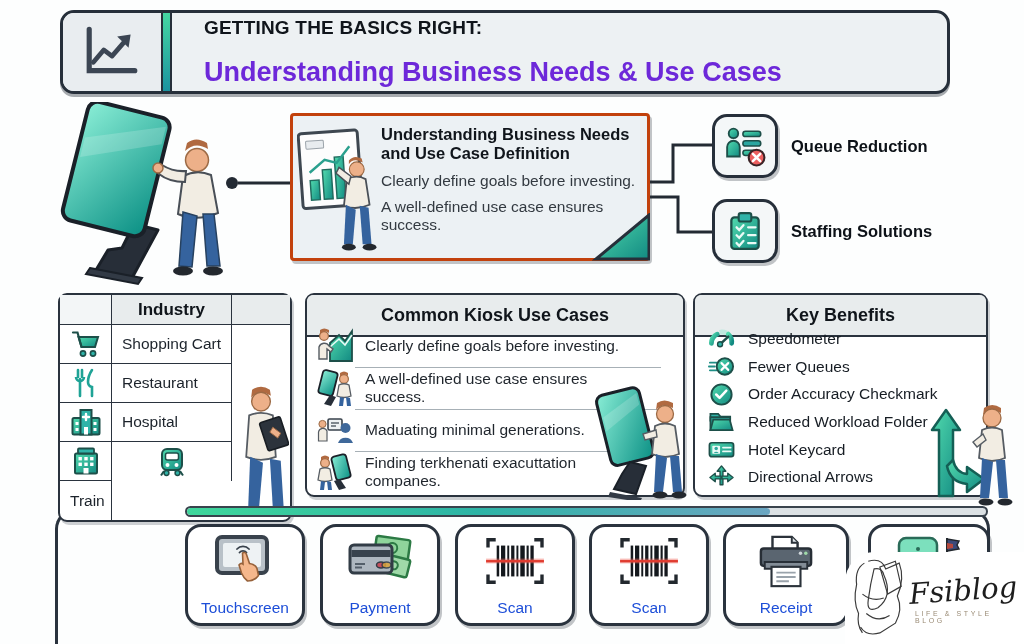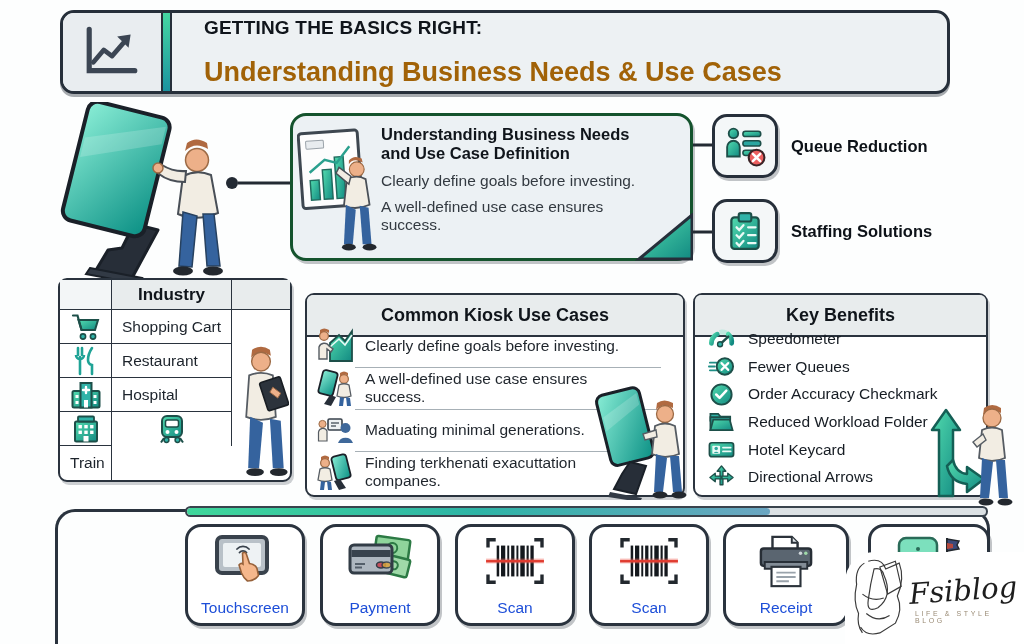--- a/index.html
+++ b/index.html
@@ -10,45 +10,45 @@
 
   
   .hdr { left:60px; top:10px; width:890px; height:84px; background:#edf1f3;
          border:3px solid #262f3a; border-radius:14px; box-shadow:0 3px 0 rgba(38,47,58,.4);
          display:flex; overflow:hidden; }
   .hdr-iconbox { width:98px; height:100%; display:flex; align-items:center; justify-content:center; background:#e9edf0; }
   .hdr-stripe { width:11px; height:100%; background:linear-gradient(180deg,#45d6a2,#1b93a0);
                 border-left:2.5px solid #262f3a; border-right:2.5px solid #262f3a; }
   .hdr-text { flex:1; display:flex; flex-direction:column; justify-content:center; padding-left:32px; }
   .hdr-kicker { font-size:19px; font-weight:bold; color:#10151b; letter-spacing:.2px; }
-  .hdr-title  { font-size:27px; font-weight:bold; color:#a16207; margin-top:18px; }
-
-  
-  .defcard { left:290px; top:113px; width:403px; height:148px; background:#ecf1f4;
-             border:3px solid #14532d; border-radius:16px; box-shadow:2px 3px 0 rgba(38,47,58,.28); }
+  .hdr-title  { font-size:27px; font-weight:bold; color:#6d28d9; margin-top:18px; }
+
+  
+  .defcard { left:290px; top:113px; width:360px; height:148px; background:#ecf1f4;
+             border:3px solid #c2410c; border-radius:4px; box-shadow:2px 3px 0 rgba(38,47,58,.28); }
   .defcard-illus { position:absolute; left:4px; top:6px; width:86px; height:134px; }
   .defcard-body  { position:absolute; left:88px; top:9px; right:8px; }
   .defcard-title { font-size:16.5px; font-weight:bold; line-height:1.18; color:#10151b; }
   .defcard-point { font-size:15.5px; color:#333a41; line-height:1.16; margin-top:8px; max-width:265px; }
   .defcard-corner { position:absolute; right:-3px; bottom:-3px; width:58px; height:48px; }
 
   
   .callout-box { width:66px; height:64px; background:#f4f7f8; border:3px solid #262f3a; border-radius:15px;
                  box-shadow:2px 3px 0 rgba(38,47,58,.28); display:flex; align-items:center; justify-content:center; }
   .callout-label { font-size:16.5px; font-weight:bold; color:#0d1218; }
 
   
   .panel { background:#ffffff; border:2.5px solid #2a333e; border-radius:9px;
            box-shadow:2px 3px 0 rgba(38,47,58,.22); }
   .panel-head { height:42px; background:#e8eced; border-bottom:2px solid #2a333e;
                 border-radius:6px 6px 0 0; display:flex; align-items:center; justify-content:center;
                 font-weight:bold; font-size:18px; color:#10151b; }
 
   
-  .industry { left:58px; top:278px; width:234px; height:204px; }
+  .industry { left:58px; top:293px; width:234px; height:229px; }
   .ind-grid { position:absolute; inset:0; display:grid; grid-template-columns:52px 120px 1fr;
               grid-template-rows:30px repeat(5,1fr); }
   .ind-cell { border-right:1.5px solid #2a333e; border-bottom:1.5px solid #2a333e;
               display:flex; align-items:center; justify-content:center; }
   .ind-head { background:#e8eced; font-weight:bold; font-size:17px; color:#10151b; }
   .ind-h1 { background:#f3f6f7; }
   .ind-label { justify-content:flex-start; padding-left:10px; font-size:15.5px; color:#1c232b; }
   .ind-illus { grid-column:3; grid-row:2 / 7; border-right:none; align-items:flex-end; justify-content:center; border-bottom:none; }
   .ind-last { border-bottom:none; }
 

